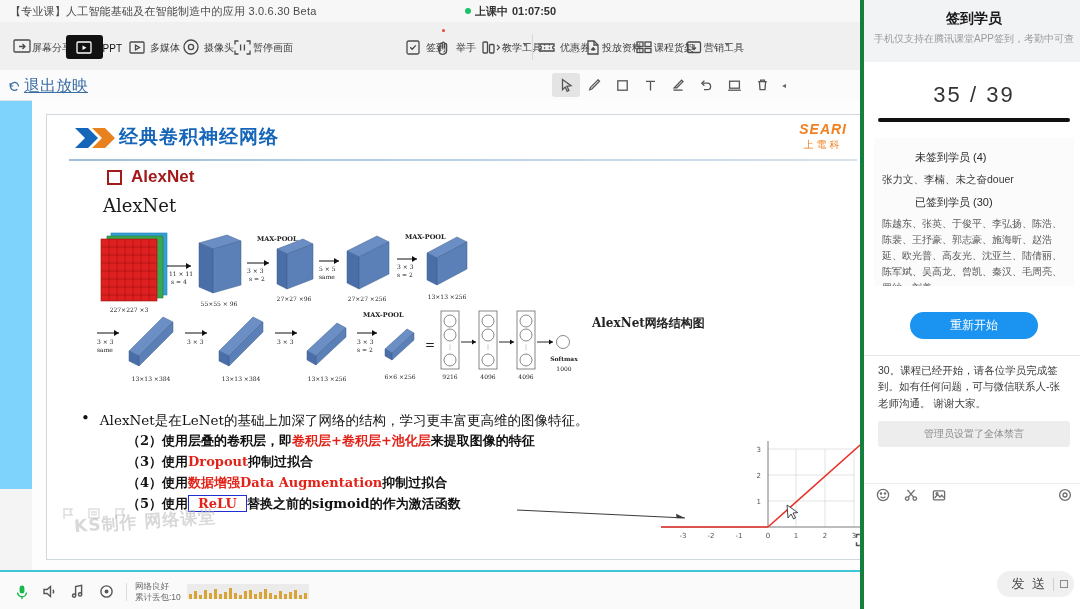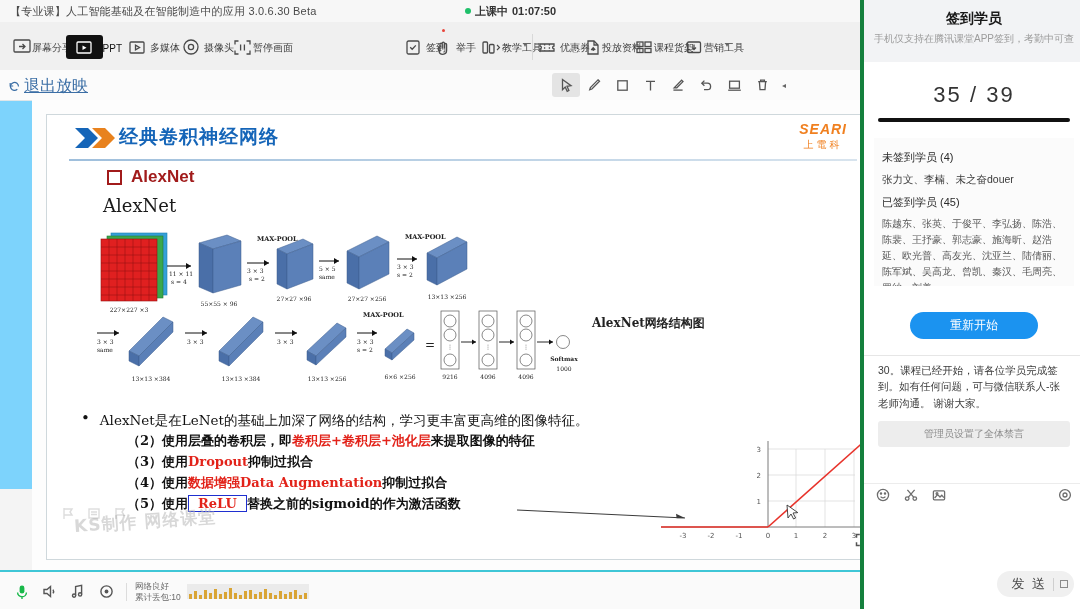--- a/index.html
+++ b/index.html
@@ -103,21 +103,21 @@
     font-weight:bold;color:#1a1a1a;}
   .signin-sub{position:absolute;left:0;top:32px;width:220px;text-align:center;font-size:10px;
     color:#9b9b9b;white-space:nowrap;overflow:hidden;}
   .countwrap{position:absolute;left:0;top:82px;width:220px;text-align:center;}
   .count{font-size:22px;color:#333;letter-spacing:2px;}
   .prog{position:absolute;left:14px;top:118px;width:192px;height:4px;background:#e8e8e8;border-radius:2px;}
   .prog i{display:block;height:4px;width:100%;background:#111;border-radius:2px;}
   .namebox{position:absolute;left:10px;top:138px;width:200px;height:148px;background:#fbfbfb;
     padding:8px 8px 0 8px;box-sizing:border-box;overflow:hidden;}
   .nb-h{font-size:11px;color:#2b2b2b;margin:4px 0 6px 0;}
-  .nb-h b{font-weight:normal;}
+  .nb-h b{font-weight:normal;margin-left:33px;}
   .nb-p{font-size:10.5px;color:#3a3a3a;line-height:1.55;}
   .nb-p2{font-size:10px;color:#5a5a5a;line-height:1.6;}
   .restart{position:absolute;left:46px;top:312px;width:128px;height:27px;background:#1b93f0;
     color:#fff;border:none;border-radius:14px;font-size:12px;cursor:default;
     font-family:"Liberation Sans",sans-serif;}
   .rp-sep{position:absolute;left:0;top:355px;width:220px;height:1px;background:#e6e6e6;}
 
   .chat{position:absolute;left:0;top:358px;width:220px;}
   .chat-msg{padding:4px 14px 0 14px;font-size:10.5px;color:#3a3a3a;line-height:1.55;}
   .mute-pill{margin:10px 14px 0 14px;background:#ededed;border-radius:3px;text-align:center;
@@ -662,21 +662,21 @@
       </div>
 
     <div class="namebox">
       <div class="nb-h">
         <b>未签到学员</b>
         <span>(4)</span>
       </div>
       <div class="nb-p">张力文、李楠、未之奋douer</div>
       <div class="nb-h" style="margin-top:8px">
         <b>已签到学员</b>
-        <span>(45)</span>
+        <span>(30)</span>
       </div>
       <div class="nb-p2">陈越东、张英、于俊平、李弘扬、陈浩、陈裴、王抒豪、郭志豪、施海昕、赵浩延、欧光普、高友光、沈亚兰、陆倩丽、陈军斌、吴高龙、曾凯、秦汉、毛周亮、罗纱、刘美</div>
     </div>
 
     <button class="restart">重新开始</button>
     <div class="rp-sep"></div>
 
     <div class="chat">
       <div class="chat-msg">30。课程已经开始，请各位学员完成签到。如有任何问题，可与微信联系人-张老师沟通。
 谢谢大家。</div>

